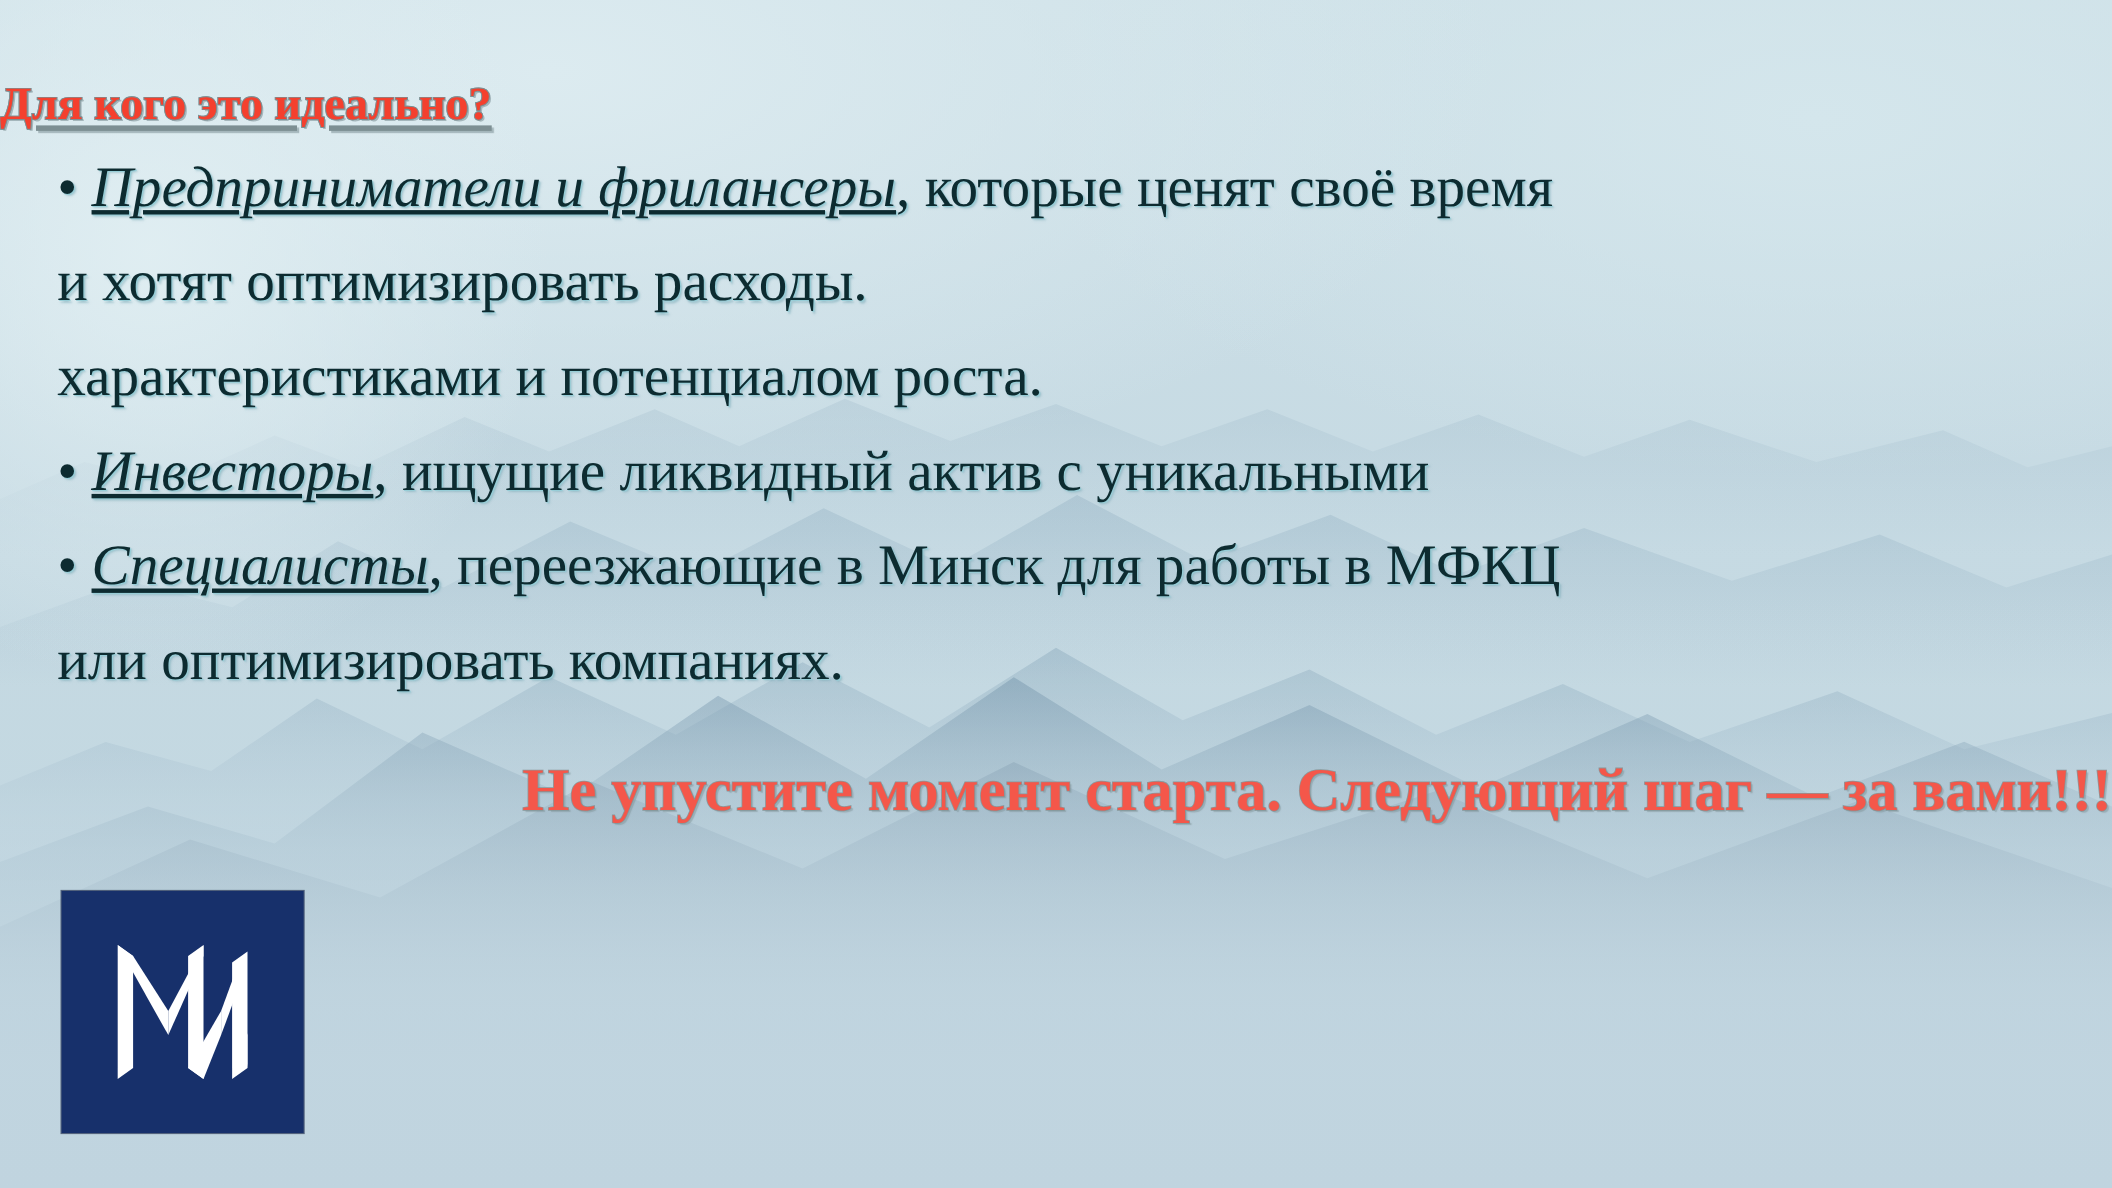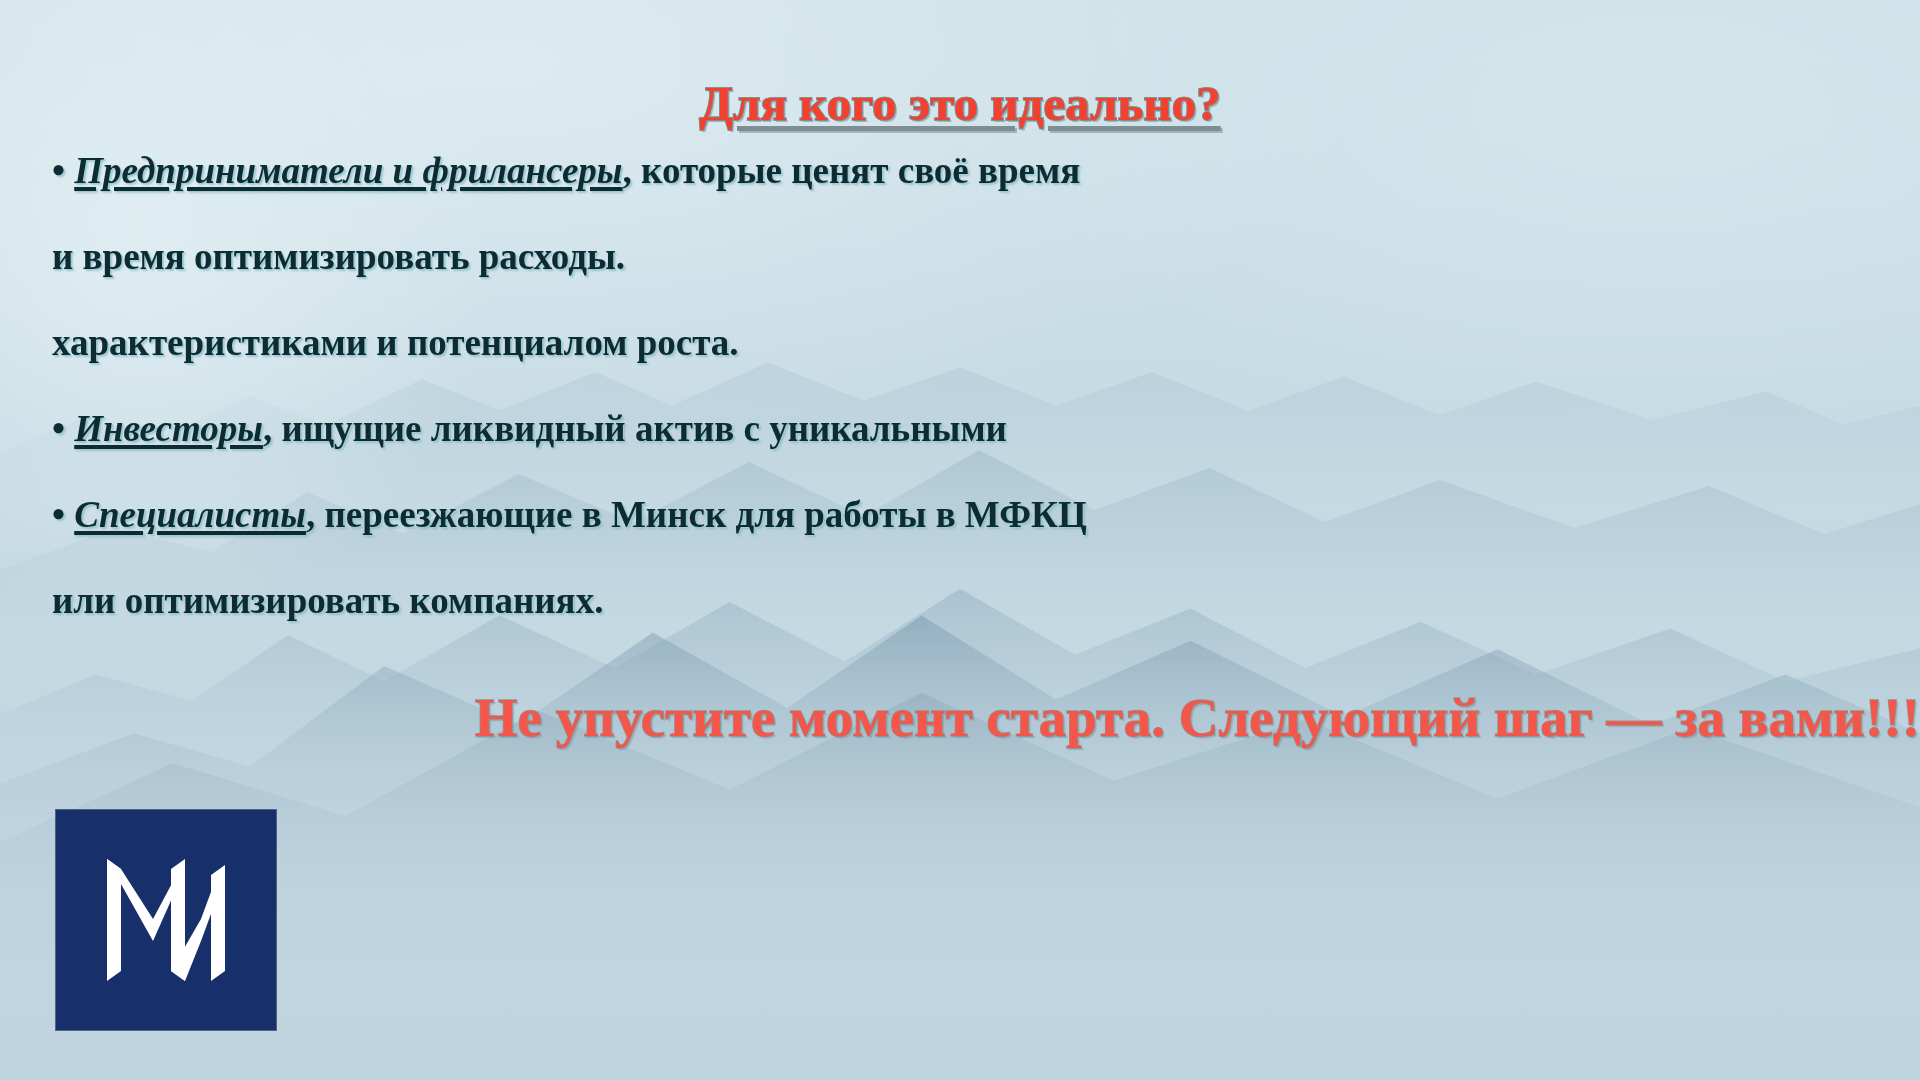--- a/index.html
+++ b/index.html
@@ -59,37 +59,36 @@
   .left-haze{
     position:absolute;left:0;top:0;width:760px;height:760px;
     background:radial-gradient(520px 560px at 18% 30%, rgba(224,238,242,.95) 0%, rgba(224,238,242,0) 70%);
   }
 
   
   .content{position:absolute;left:0;top:0;width:1920px;height:1080px;}
 
   .heading{
     position:absolute;left:0;top:46px;width:1920px;
-    text-align:center;
-    font-size:49px;line-height:1;font-weight:bold;
+    font-size:42px;line-height:1;font-weight:bold;
     color:#f4402e;
     text-decoration:underline;
     text-decoration-thickness:5px;
     text-underline-offset:6px;
     -webkit-text-stroke:1.6px #7d8f93;
     paint-order:stroke fill;
     text-shadow:2px 2px 0 rgba(120,140,146,.55);
     white-space:nowrap;
   }
 
   .body{
     position:absolute;left:52px;top:128px;width:1830px;
-    font-size:37px;
+    font-size:52px;
     line-height:86px;
-    font-weight:bold;
+    font-weight:normal;
     color:#0d2b30;
     text-shadow:1px 1px 0 rgba(150,205,215,.95), 2px 2px 2px rgba(120,170,182,.55);
   }
   .body p{margin:0;white-space:nowrap;}
   .body .hl{
     font-style:italic;
     text-decoration:underline;
     text-decoration-thickness:4px;
     text-underline-offset:4px;
   }
@@ -133,21 +132,21 @@
 
     <h1 class="heading">Для кого это идеально?</h1>
 
     <div class="body">
 
       <p>
         <span class="bullet">• </span><span class="hl">Предприниматели и фрилансеры</span><span>, которые ценят своё время</span>
       </p>
 
       <p>
-        <span class="bullet"></span><span class="hl"></span><span>и время оптимизировать расходы.</span>
+        <span class="bullet"></span><span class="hl"></span><span>и хотят оптимизировать расходы.</span>
       </p>
 
       <p>
         <span class="bullet"></span><span class="hl"></span><span>характеристиками и потенциалом роста.</span>
       </p>
 
       <p>
         <span class="bullet">• </span><span class="hl">Инвесторы</span><span>, ищущие ликвидный актив с уникальными</span>
       </p>
 

